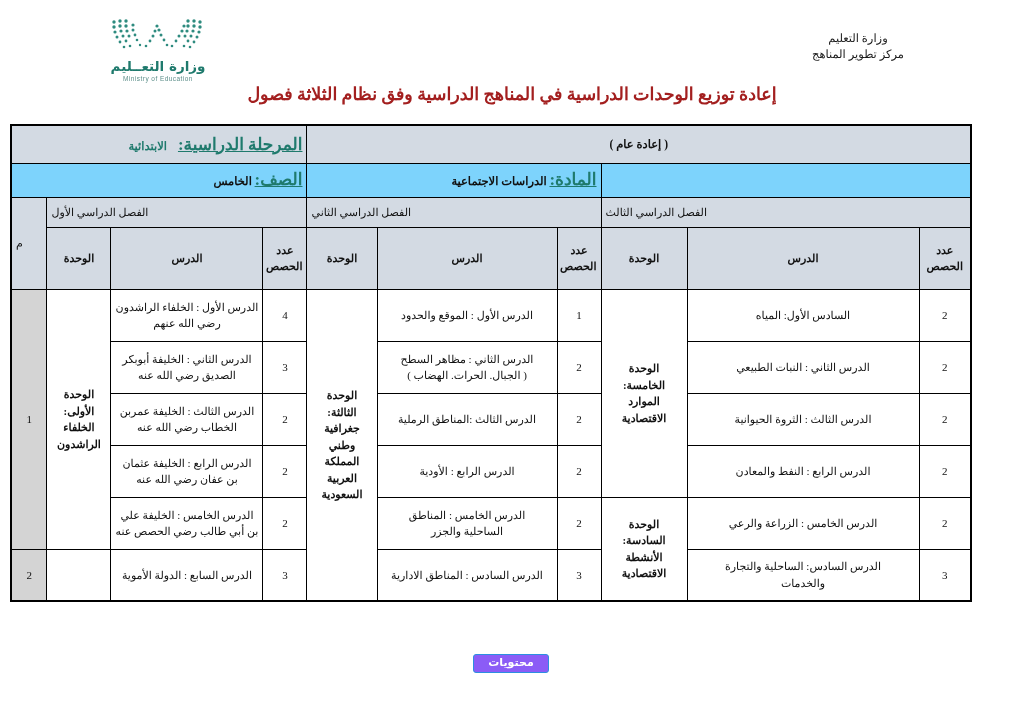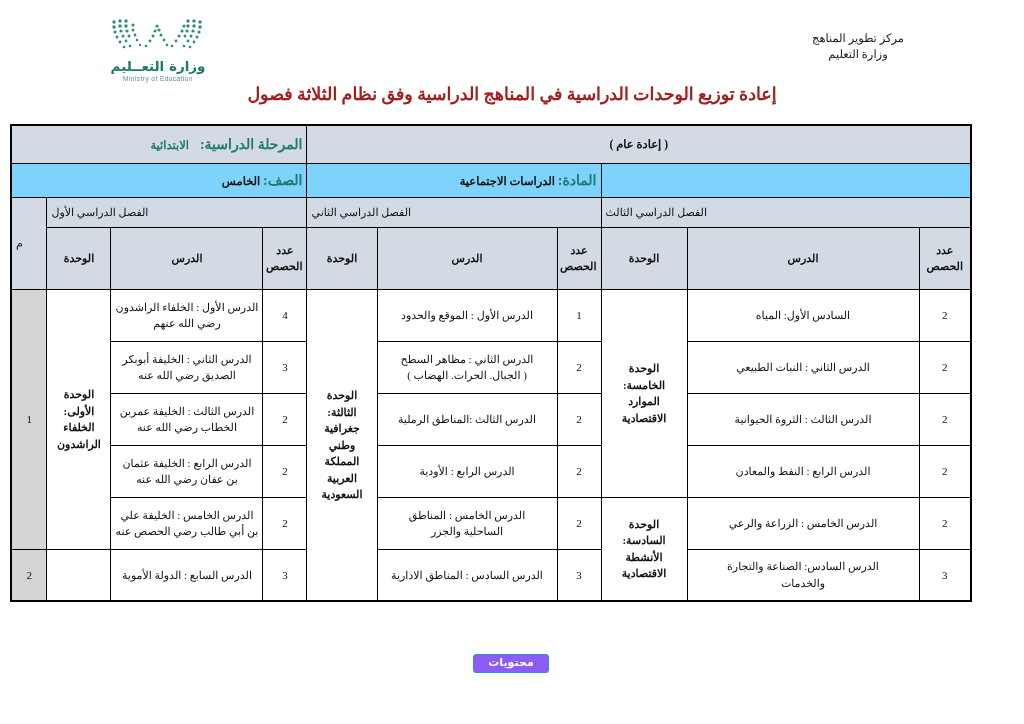--- a/index.html
+++ b/index.html
@@ -94,21 +94,21 @@
 
   
   .hdr-band td {
     background: #d3dae3;
     height: 38px;
   }
   .hdr-band2 td {
     background: #7dd3fc;
     height: 34px;
   }
-  .lbl-teal { color: #1f7a6d; font-weight: bold; font-size: 14px; }
+  .lbl-teal { color: #1f7a6d; font-weight: bold; font-size: 17px; text-decoration: underline; }
   .val-teal { color: #1f7a6d; font-weight: bold; font-size: 11.5px; }
   .lbl-dark { color: #111; font-weight: bold; font-size: 11.5px; }
   .val-dark { color: #111; font-weight: bold; font-size: 11.5px; }
   .center { text-align: center; }
   .right-pad { text-align: right; padding-right: 12px; }
 
   
   .sem-row td {
     background: #d3dae3;
     height: 30px;
@@ -242,22 +242,22 @@
             <circle cx="88" cy="26" r="1.4"></circle>
           <circle cx="78" cy="30" r="1.3"></circle>
             <circle cx="84" cy="31" r="1.3"></circle>
         </g>
       </svg>
       <div class="moe-word">وزارة التعــليم</div>
       <div class="moe-sub">Ministry of Education</div>
     </div>
 
     <div class="gov-block">
+      <div>وزارة التعليم</div>
       <div>مركز تطوير المناهج</div>
-      <div>وزارة التعليم</div>
     </div>
 
     <div class="doc-title">إعادة توزيع الوحدات الدراسية في المناهج الدراسية وفق نظام الثلاثة فصول</div>
   </div>
 
   <div class="tbl-wrap">
     <table class="sheet outer">
       <colgroup>
         <col style="width:52px">
         <col style="width:232px">
@@ -433,21 +433,21 @@
         <td class="count-cell">2</td>
         <td class="lesson-cell">
           <span>الدرس الخامس : الخليفة علي</span><br>
           <span>بن أبي طالب رضي الحصص عنه</span>
         </td>
       </tr>
 
       <tr>
         <td class="count-cell" style="height:52px">3</td>
         <td class="lesson-cell">
-          <span>الدرس السادس: الصناعة والتجارة</span><br>
+          <span>الدرس السادس: الساحلية والتجارة</span><br>
           <span>والخدمات</span>
         </td>
         <td class="count-cell">3</td>
         <td class="lesson-cell">
           <span>الدرس السادس : المناطق الادارية</span>
         </td>
         <td class="count-cell">3</td>
         <td class="lesson-cell">
           <span>الدرس السابع : الدولة الأموية</span>
         </td>

